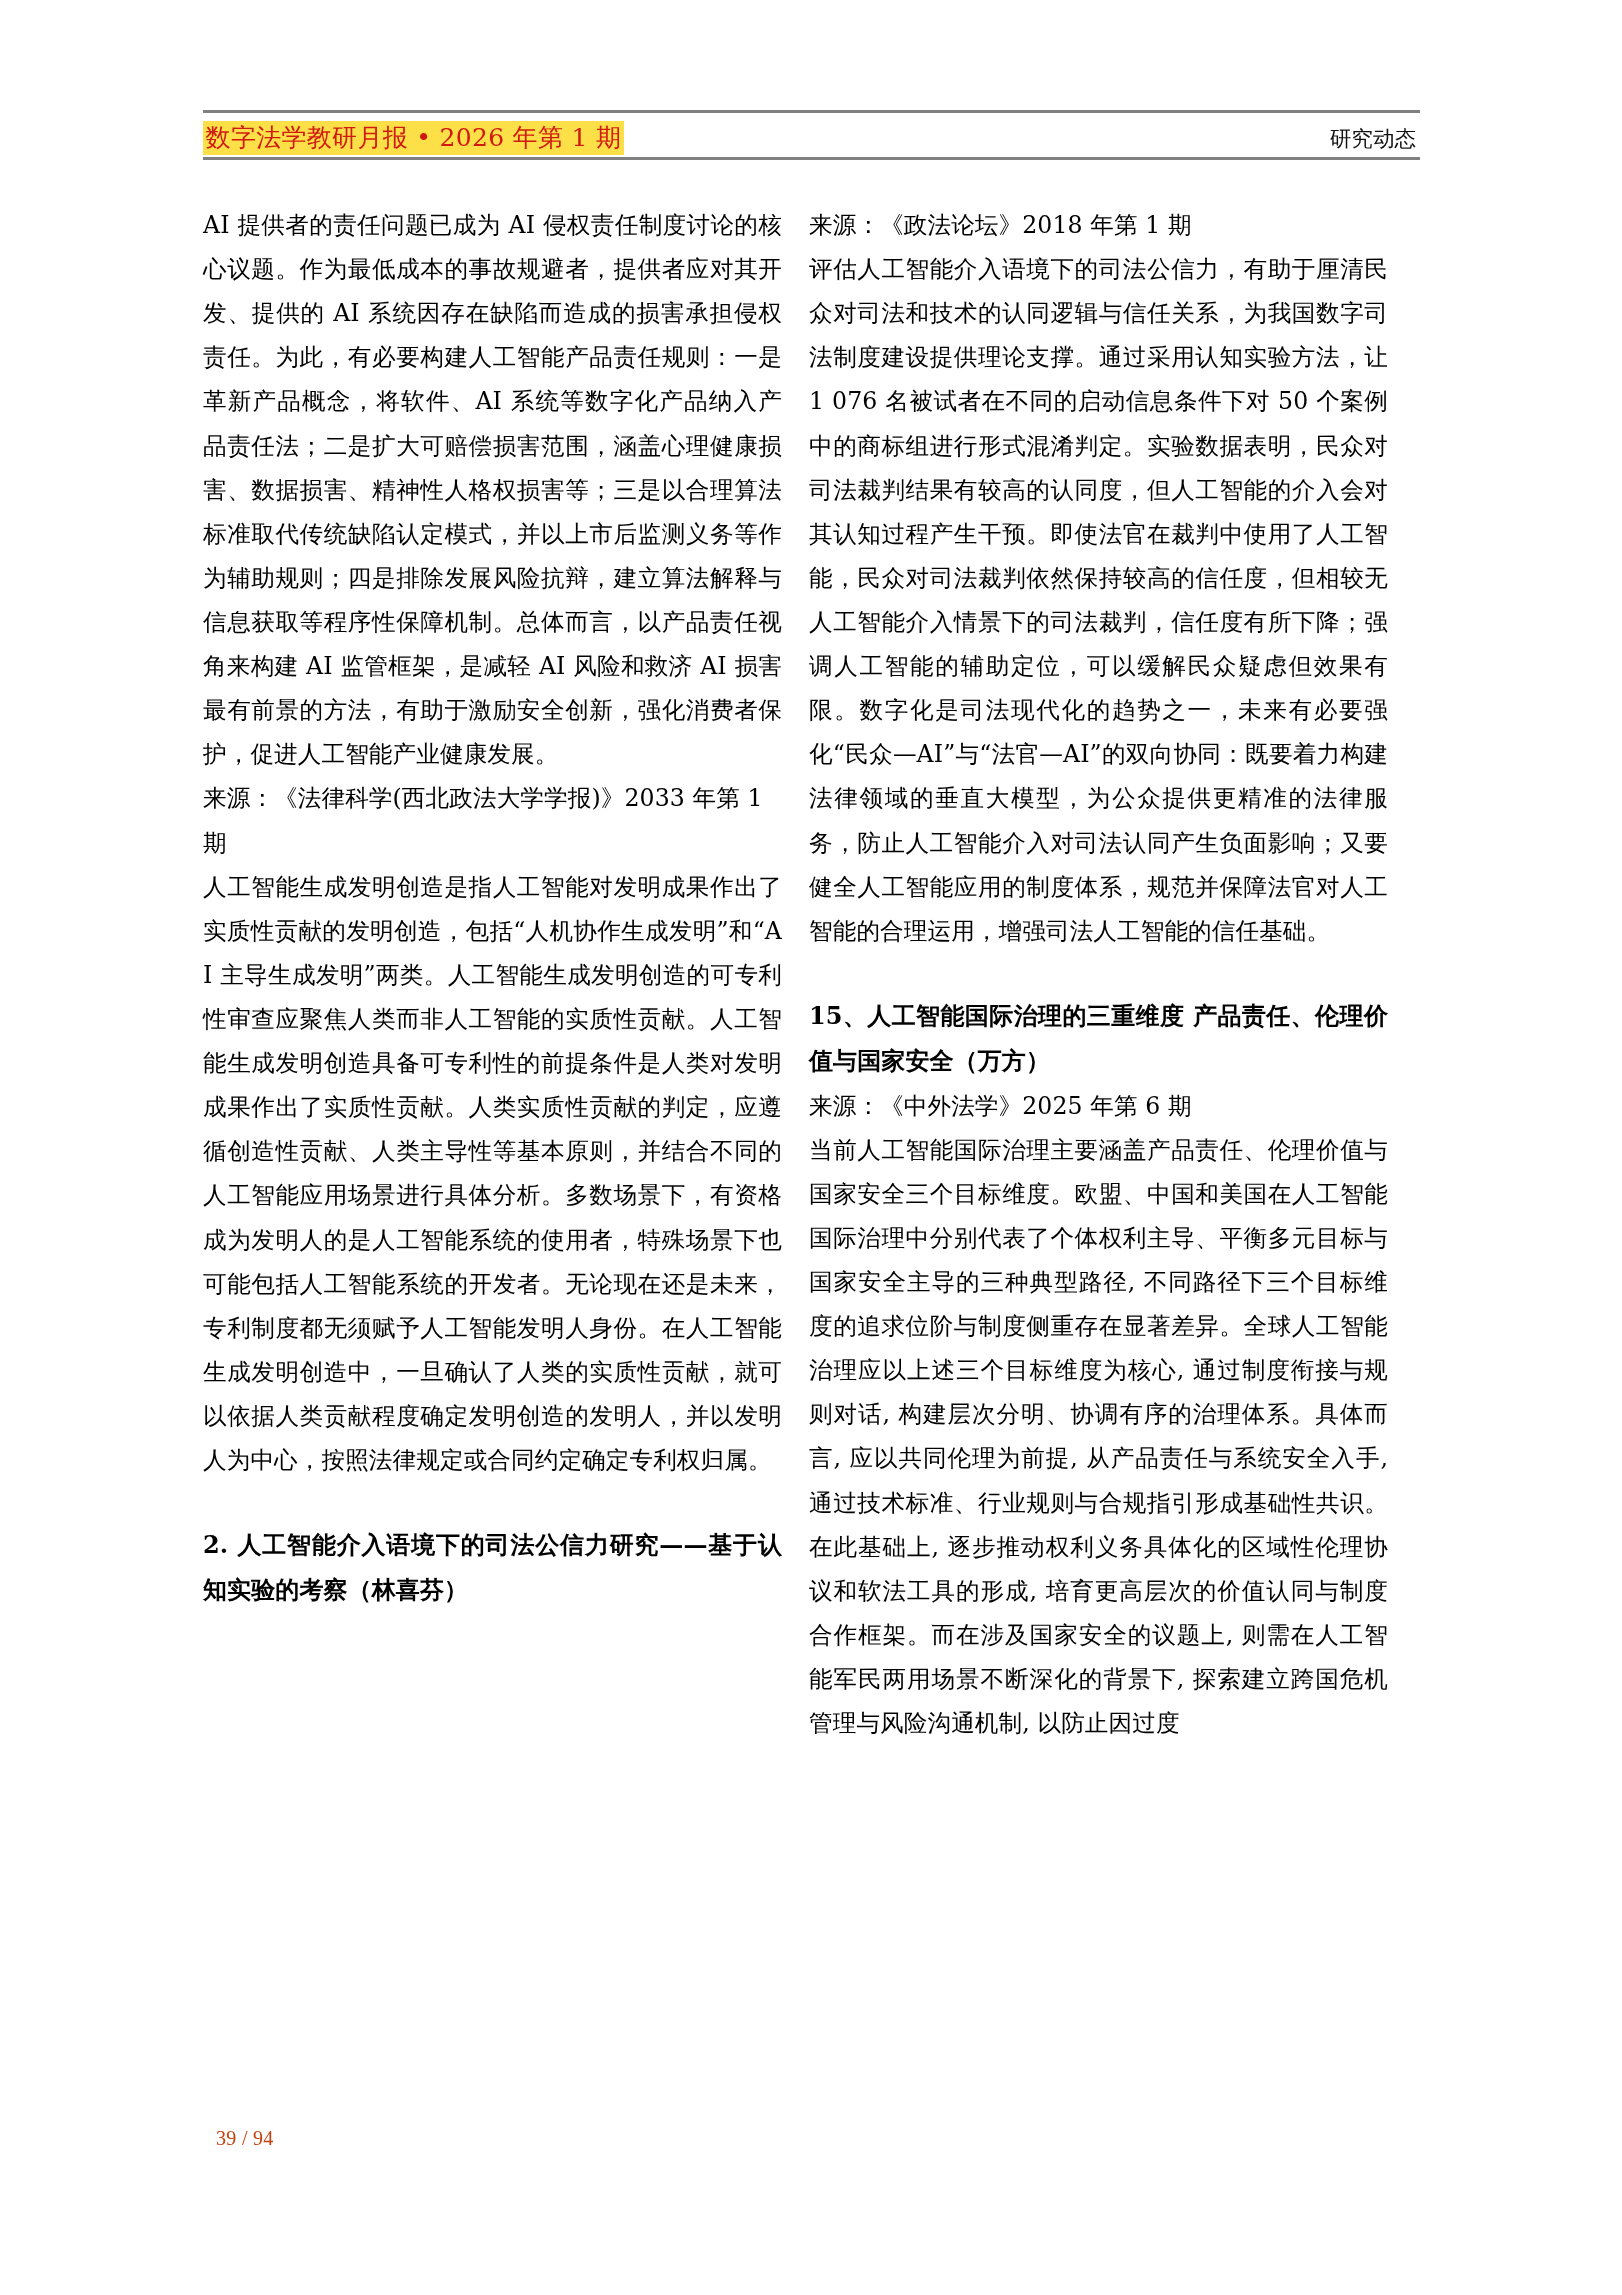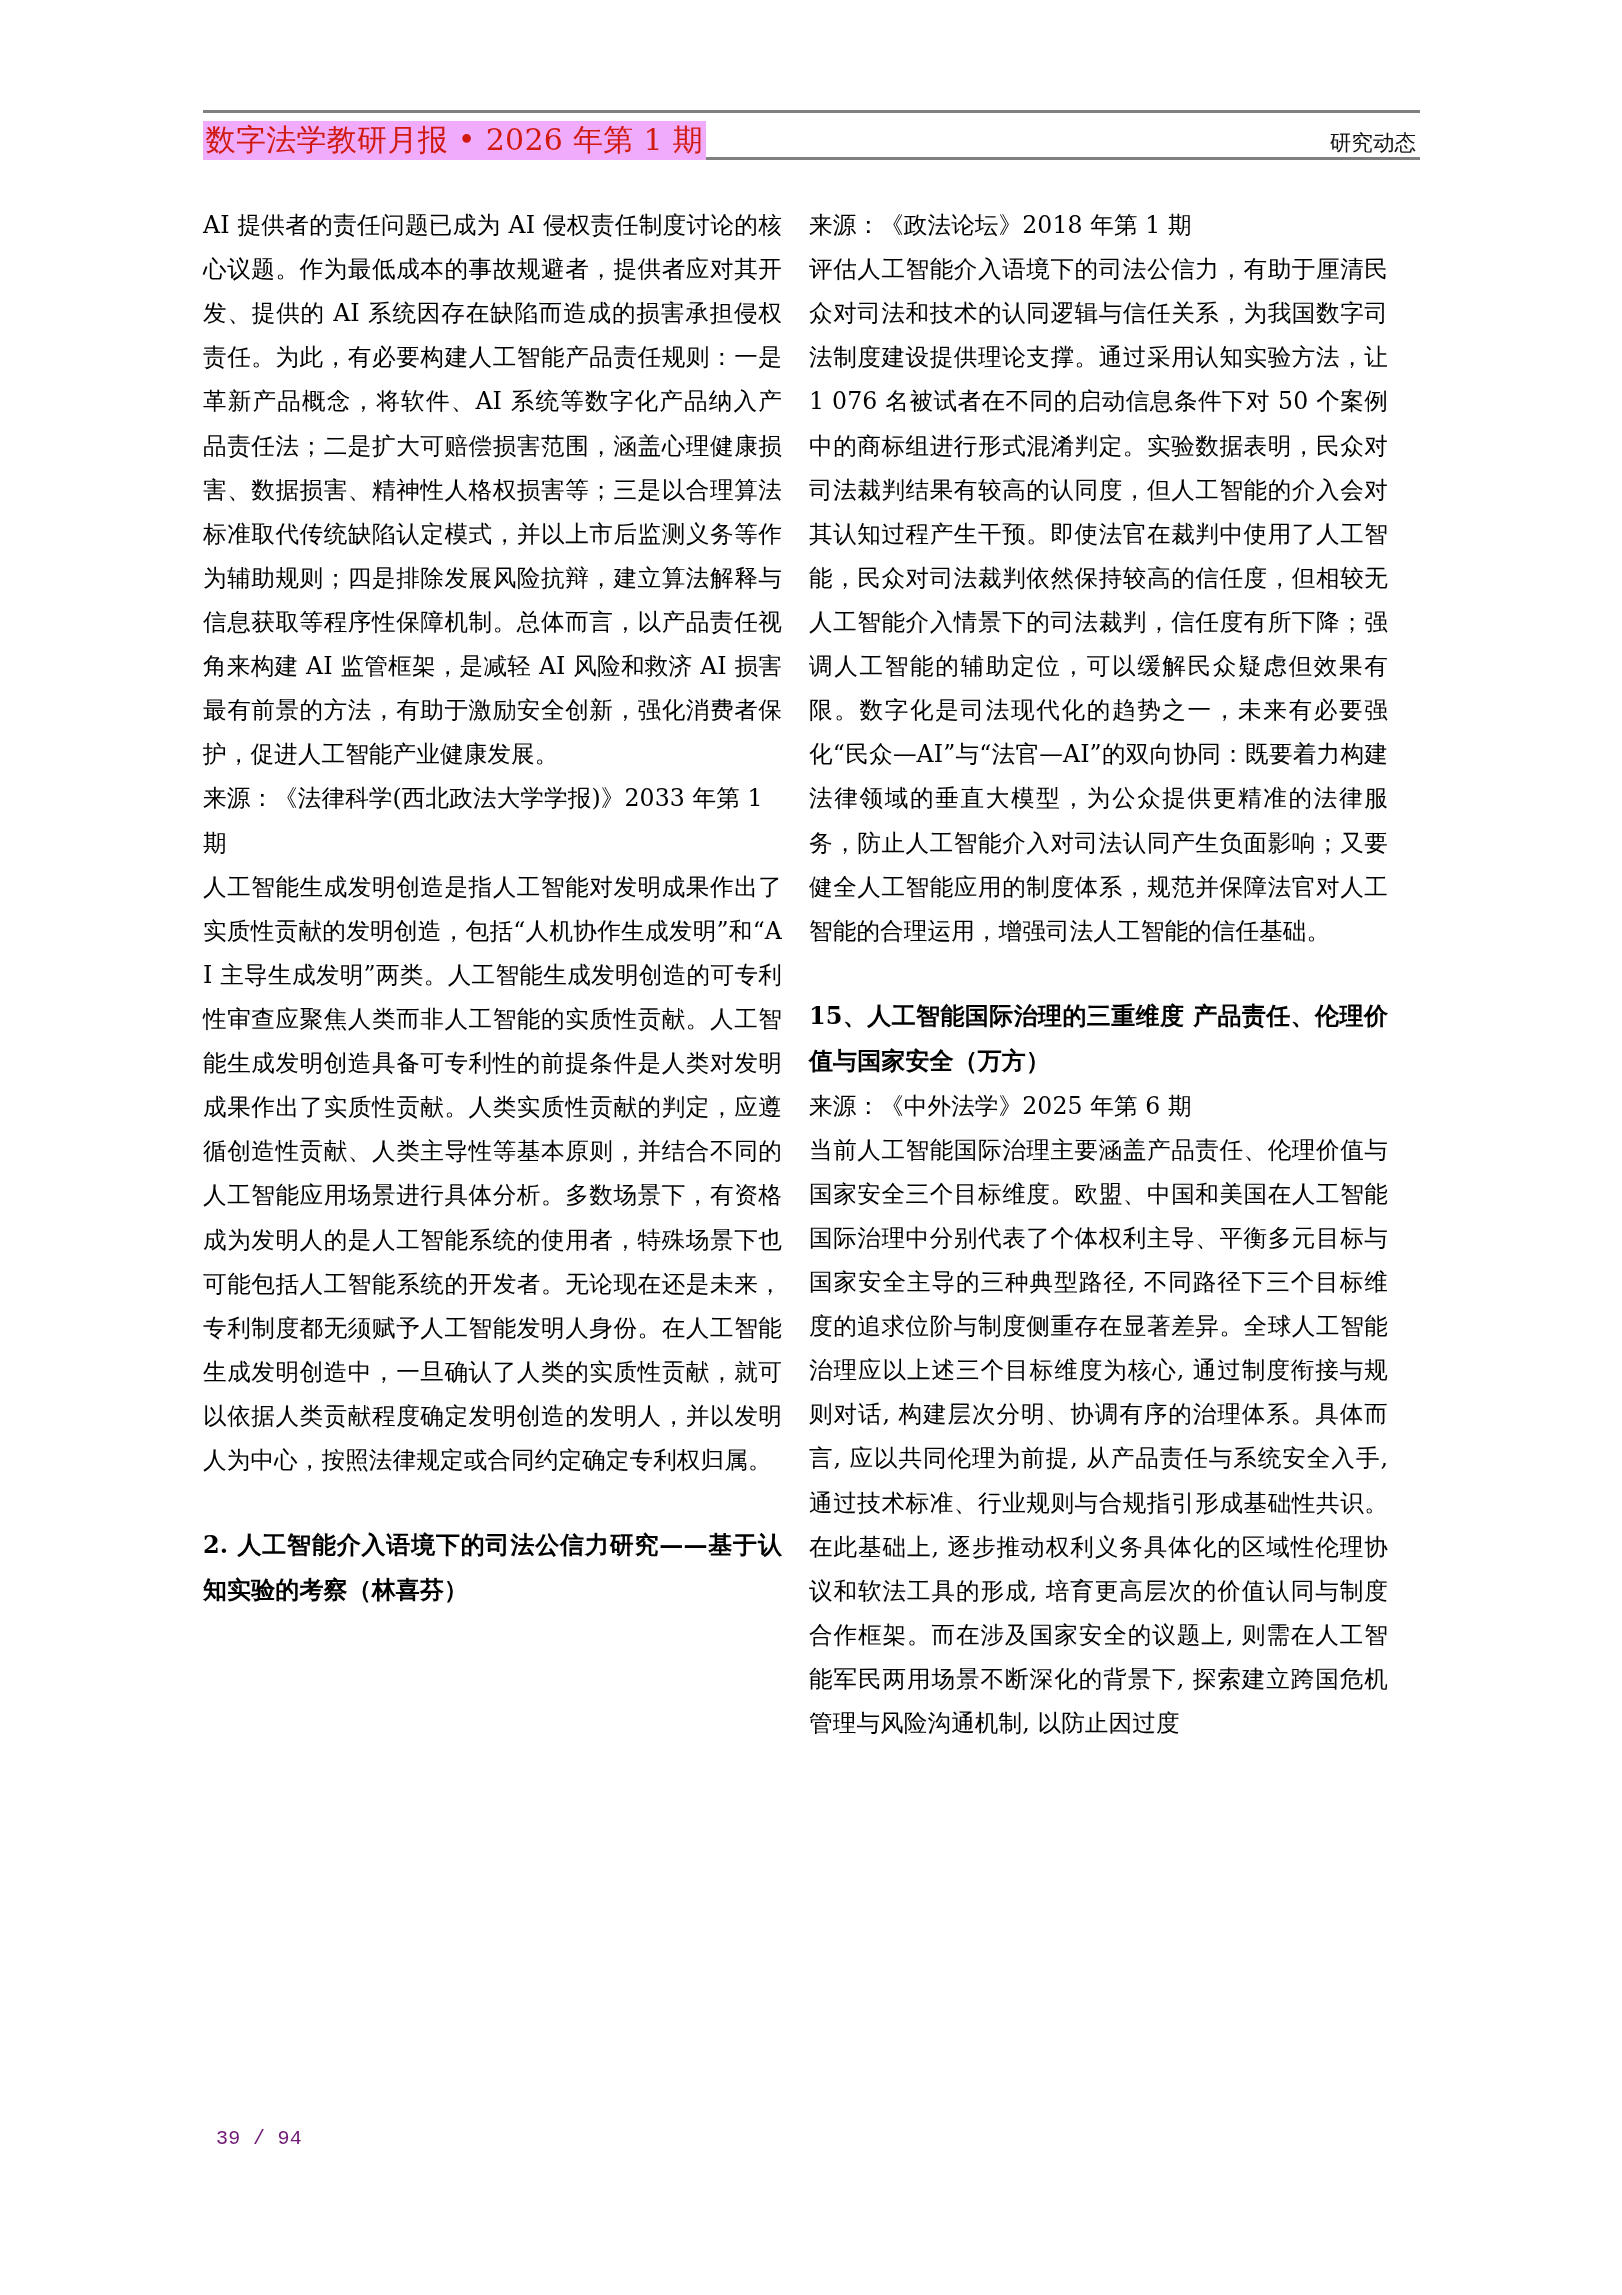--- a/index.html
+++ b/index.html
@@ -46,23 +46,23 @@
   }
   .header-row {
     display: flex;
     align-items: baseline;
     justify-content: space-between;
     padding: 7.9px 0 6.5px 0;
     height: 41px;
     box-sizing: border-box;
   }
   .header-left {
-    font-size: 30px;
+    font-size: 25px;
     color: #d01a10;
-    background: #f0abfc;
+    background: #fde047;
     letter-spacing: 0.3px;
     padding: 3.9px 2.6px 5.2px 2.6px;
     line-height: 1;
     white-space: nowrap;
   }
   .header-right {
     font-size: 21.6px;
     color: #111111;
     white-space: nowrap;
     padding-right: 3.9px;
@@ -108,23 +108,23 @@
     text-justify: inter-ideograph;
     letter-spacing: 0.1px;
     word-break: break-all;
   }
 
   
   .footer {
     position: absolute;
     left: 216px;
     top: 2127px;
-    font-family: Liberation Mono, monospace;
+    font-family: Liberation Serif, serif;
     font-size: 20px;
-    color: #701a75;
+    color: #c2410c;
     letter-spacing: 0.3px;
   }
 </style>
 </head>
 <body>
 
 <div class="page">
 
   <div class="header">
     <div class="header-rule-top"></div>

